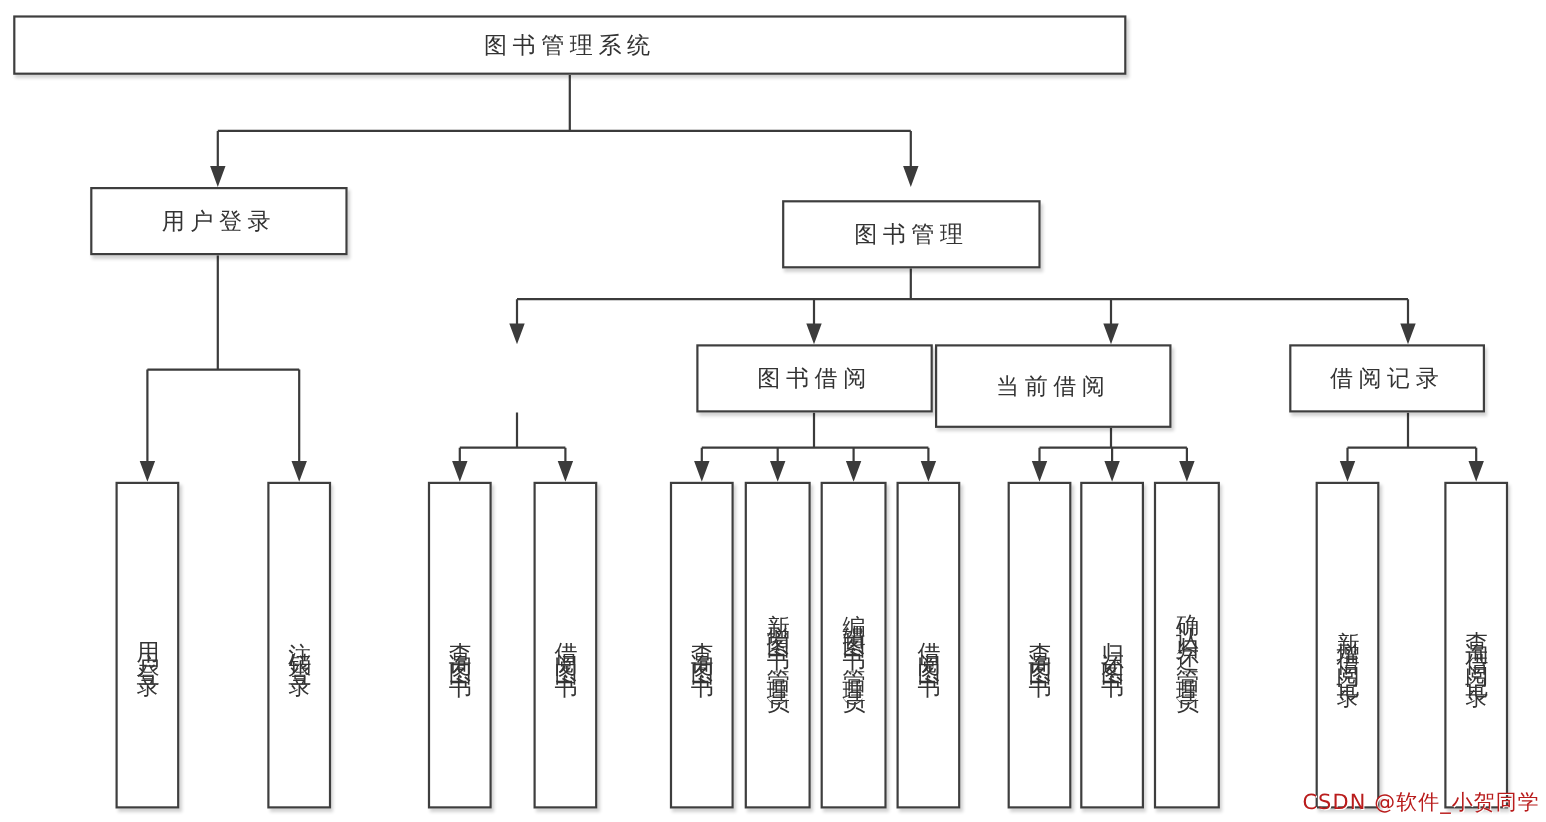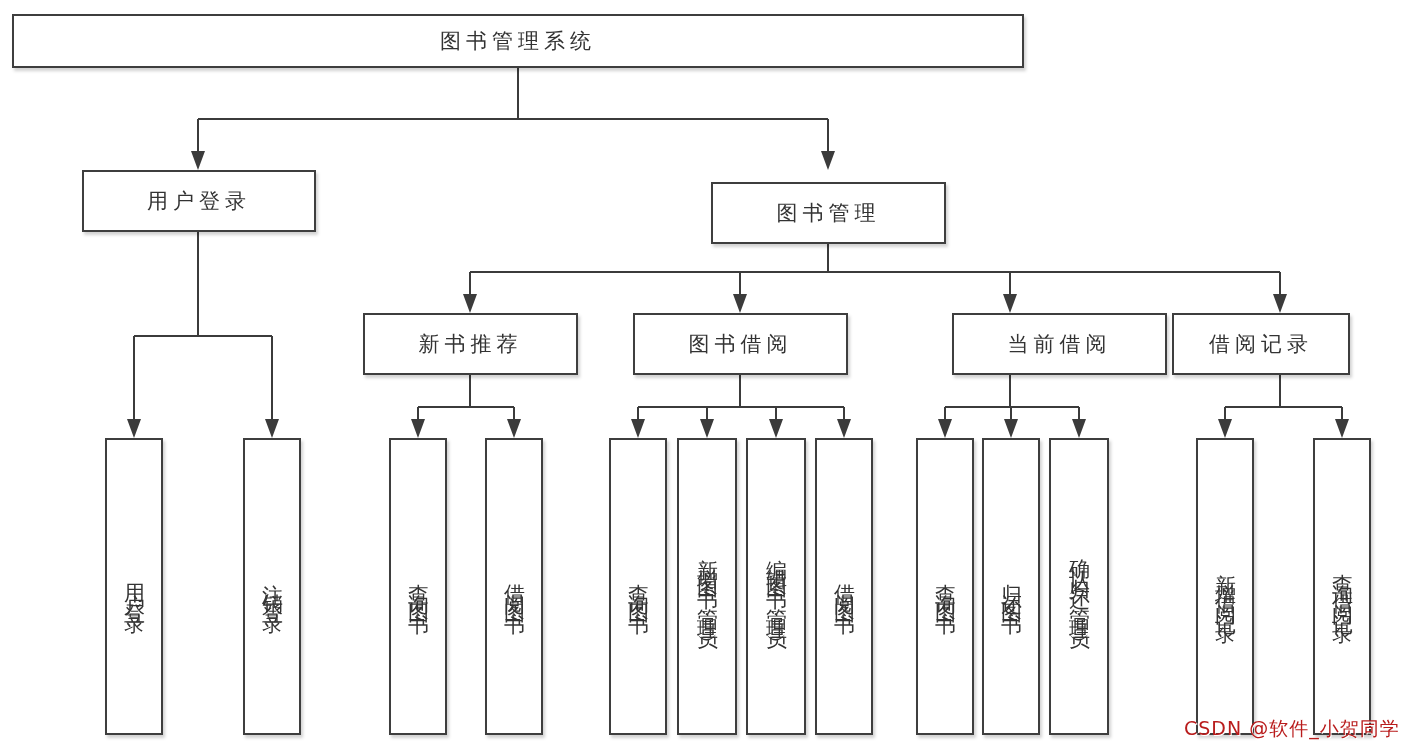--- a/index.html
+++ b/index.html
@@ -90,27 +90,24 @@
     <span>图书管理系统</span>
   </div>
 
   <div class="node" style="left:82px; top:170px; width:234px; height:62px;">
     <span>用户登录</span>
   </div>
   <div class="node" style="left:711px; top:182px; width:235px; height:62px;">
     <span>图书管理</span>
   </div>
 
-  <div class="node" style="left:363px; top:313px; width:215px; height:62px;">
-    <span>新书推荐</span>
-  </div>
   <div class="node" style="left:633px; top:313px; width:215px; height:62px;">
     <span>图书借阅</span>
   </div>
-  <div class="node" style="left:952px; top:313px; width:215px; height:62px;">
+  <div class="node" style="left:850px; top:313px; width:215px; height:76px;">
     <span>当前借阅</span>
   </div>
   <div class="node" style="left:1172px; top:313px; width:178px; height:62px;">
     <span>借阅记录</span>
   </div>
 
   <div class="node leaf" style="left:105px; top:438px; width:58px; height:297px;">
     <span>用户登录</span>
   </div>
   <div class="node leaf" style="left:243px; top:438px; width:58px; height:297px;">

